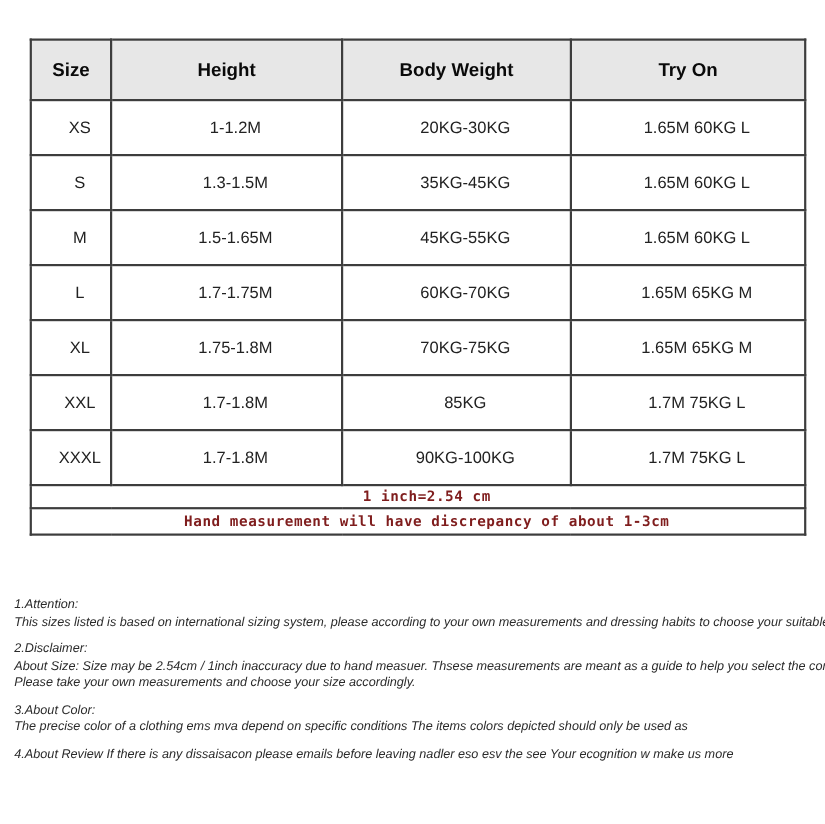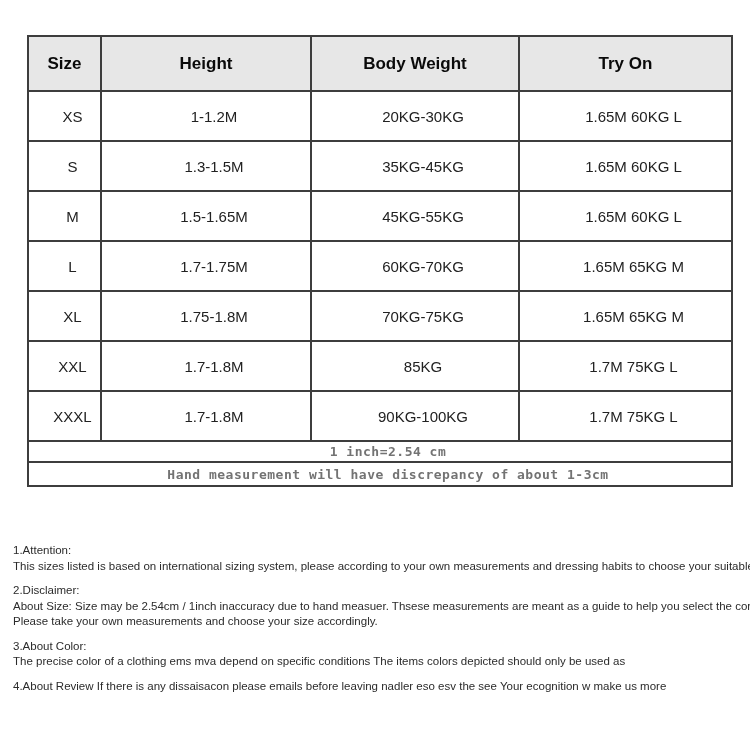--- a/index.html
+++ b/index.html
@@ -38,36 +38,36 @@
     font-size: 15px;
     color: #222222;
     height: 48px;
     background: #ffffff;
     padding-left: 16px;
   }
   tr.footnote-row td {
     font-family: "DejaVu Sans Mono", monospace;
     font-weight: bold;
     font-size: 13px;
-    color: #737373;
+    color: #7f1d1d;
     letter-spacing: 0.5px;
   }
   tr.footnote-row.first td { height: 19px; }
   tr.footnote-row.second td { height: 22px; }
   .notes {
     position: absolute;
     left: 13px;
     top: 543px;
     width: 732px;
     font-size: 11.5px;
     color: #2b2b2b;
     line-height: 15.5px;
   }
   .note { margin-bottom: 9px; }
-  .note-line { white-space: nowrap; }
+  .note-line { white-space: nowrap; font-style: italic; }
 </style>
 </head>
 <body>
 
 <div class="page">
 
   <table class="size-chart">
     <colgroup>
       <col style="width:73px">
       <col style="width:210px">

